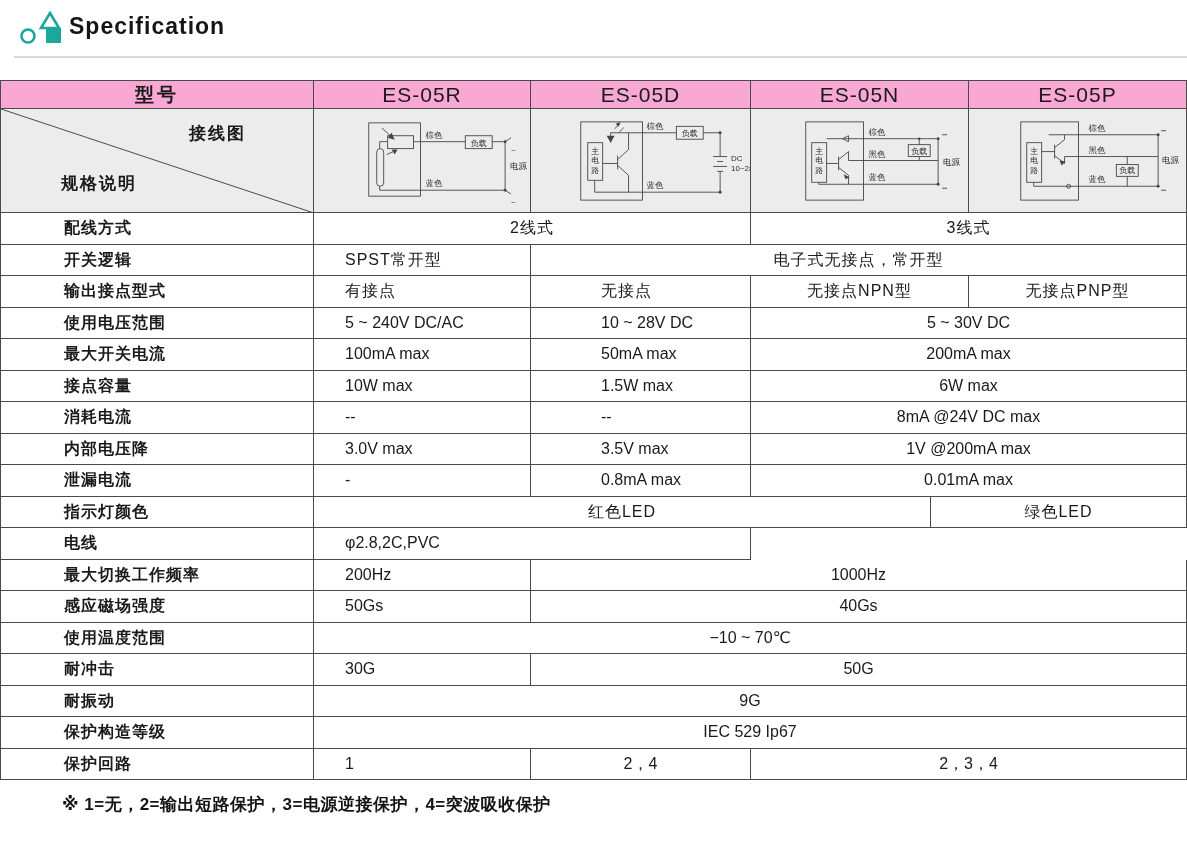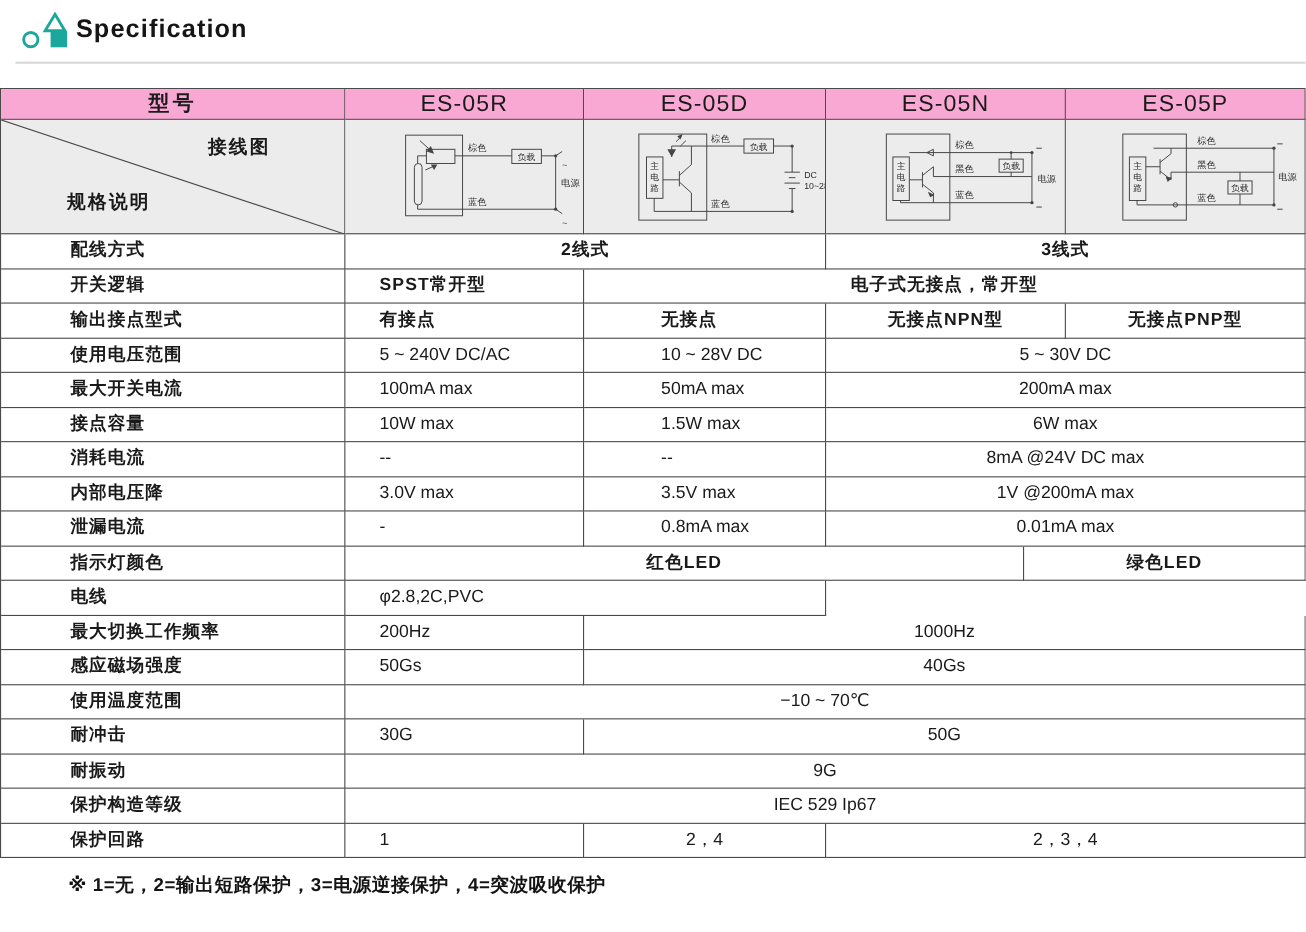--- a/index.html
+++ b/index.html
@@ -34,21 +34,21 @@
     display:flex; align-items:center;
     font-size:16px; line-height:1; white-space:nowrap;
   }
   .hd { background:#f9a8d4; justify-content:center; font-size:21px; letter-spacing:1px; }
   .hd.corner { font-size:19px; font-weight:bold; letter-spacing:3px; }
   .dg { background:#ececec; position:relative; padding:0; }
   .lab { padding-left:63px; font-weight:bold; font-size:16px; letter-spacing:1px; }
   .c  { justify-content:center; text-align:center; }
   .l1 { padding-left:31px; }
   .l2 { padding-left:70px;text-align:right; }
-  .b  { font-weight:bold; letter-spacing:1px; }
+  .b  { font-weight:normal; letter-spacing:1px; }
 
   .corner-diag { position:absolute; inset:0; }
   .corner-top-label, .corner-bottom-label {
     position:absolute; font-size:17px; font-weight:bold; letter-spacing:2px; color:#1a1a1a;
   }
   .corner-top-label { left:188px; top:16px;text-align:center; }
   .corner-bottom-label { left:60px; top:66px; }
 
   .diagram-svg { position:absolute; inset:0; width:100%; height:100%; }
   .sk { stroke:#454545; stroke-width:0.9; fill:none; }

